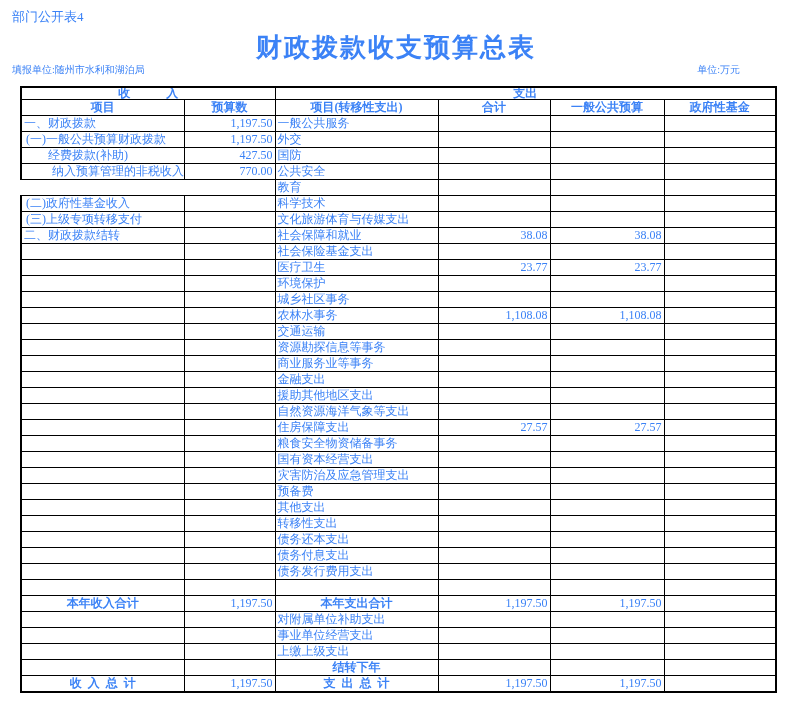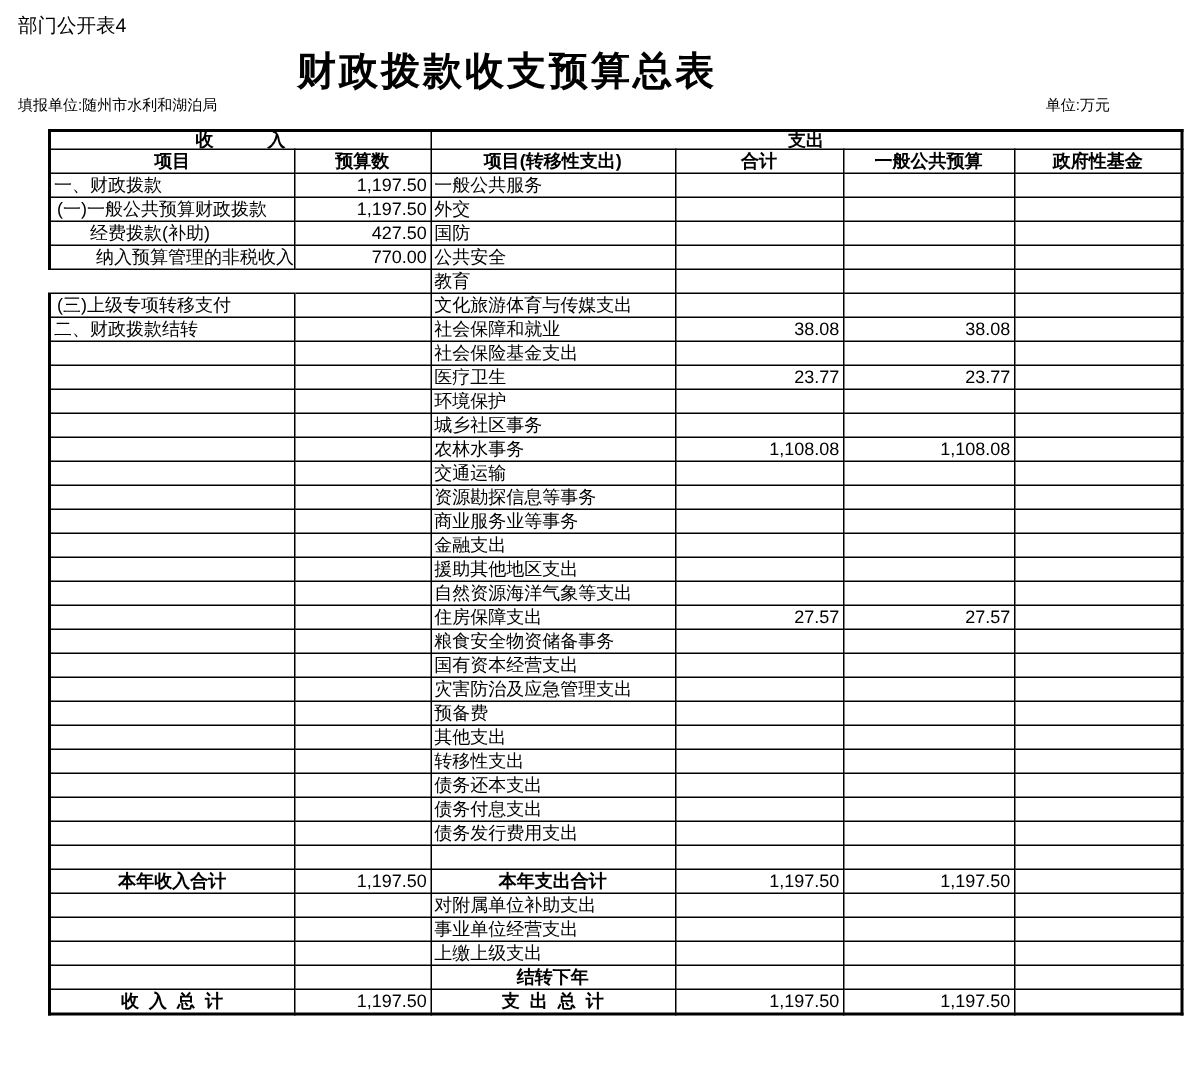--- a/index.html
+++ b/index.html
@@ -1,35 +1,34 @@
 <!DOCTYPE html>
 <html><head>
 <meta charset="utf-8">
 <style>
   * { box-sizing: border-box; }
   html, body { margin: 0; padding: 0; background: #fff; }
   .page {
-    position: relative; width: 676px; height: 714px;
-    background: #fff; color: #000000;
-    font-family: Liberation Sans, sans-serif;
+    position: relative; width: 792px; height: 714px;
+    background: #fff; color: #3b82f6;
+    font-family: Liberation Serif, serif;
   }
   .doc-label { position: absolute; left: 12px; top: 8px; font-size: 13px; }
   .title {
     position: absolute; left: 0; top: 30px; width: 100%; margin: 0;
     text-align: center; font-size: 26px; font-weight: 700; letter-spacing: 2px;
   }
   .meta {
     position: absolute; left: 12px; top: 63px; width: 728px;
     display: flex; justify-content: space-between; font-size: 10px;
   }
   table.budget-table {
     position: absolute; left: 20px; top: 86px; width: 755px;
     border-collapse: collapse; table-layout: fixed;
     border: 2px solid #000;
-    margin-left: 12px;
   }
   th, td {
     border: 1px solid #000;
     font-size: 12px; padding: 0 2px;
     white-space: pre; overflow: hidden;
   }
   thead tr.grp th { height: 11px; line-height: 11px; font-weight: 700; text-align: center; }
   thead tr.cols th { height: 15px; line-height: 15px; font-weight: 700; text-align: center; }
   tbody td { height: 15.5px; line-height: 15px; }
   td.num  { text-align: right; }
@@ -111,20 +110,28 @@
         </tr>
         <tr>
           <td class="item ind-0 bl-h br-h"></td>
           <td class="num bl-h"></td>
           <td class="item ind-0">教育</td>
           <td class="num"></td>
           <td class="num"></td>
           <td class="num"></td>
         </tr>
         <tr>
+          <td class="item ind-1">(二)政府性基金收入</td>
+          <td class="num"></td>
+          <td class="item ind-0">科学技术</td>
+          <td class="num"></td>
+          <td class="num"></td>
+          <td class="num"></td>
+        </tr>
+        <tr>
           <td class="item ind-1">(三)上级专项转移支付</td>
           <td class="num"></td>
           <td class="item ind-0">文化旅游体育与传媒支出</td>
           <td class="num"></td>
           <td class="num"></td>
           <td class="num"></td>
         </tr>
         <tr>
           <td class="item ind-0">二、财政拨款结转</td>
           <td class="num"></td>

